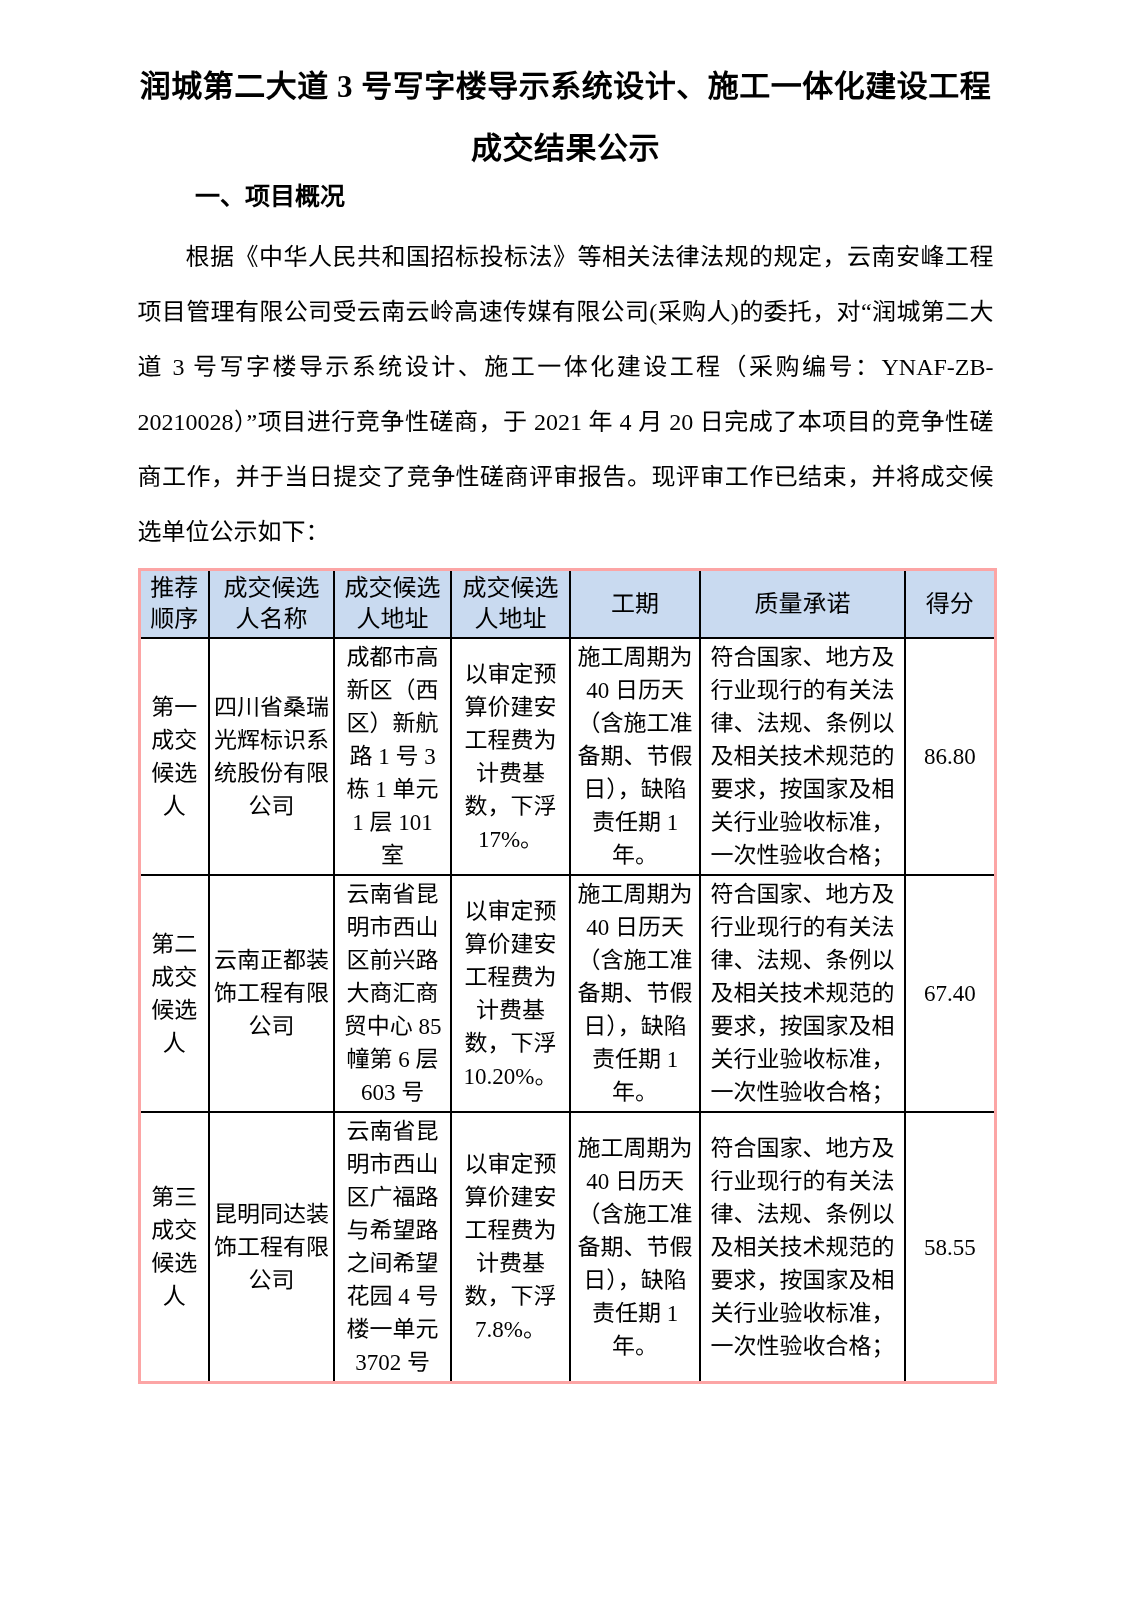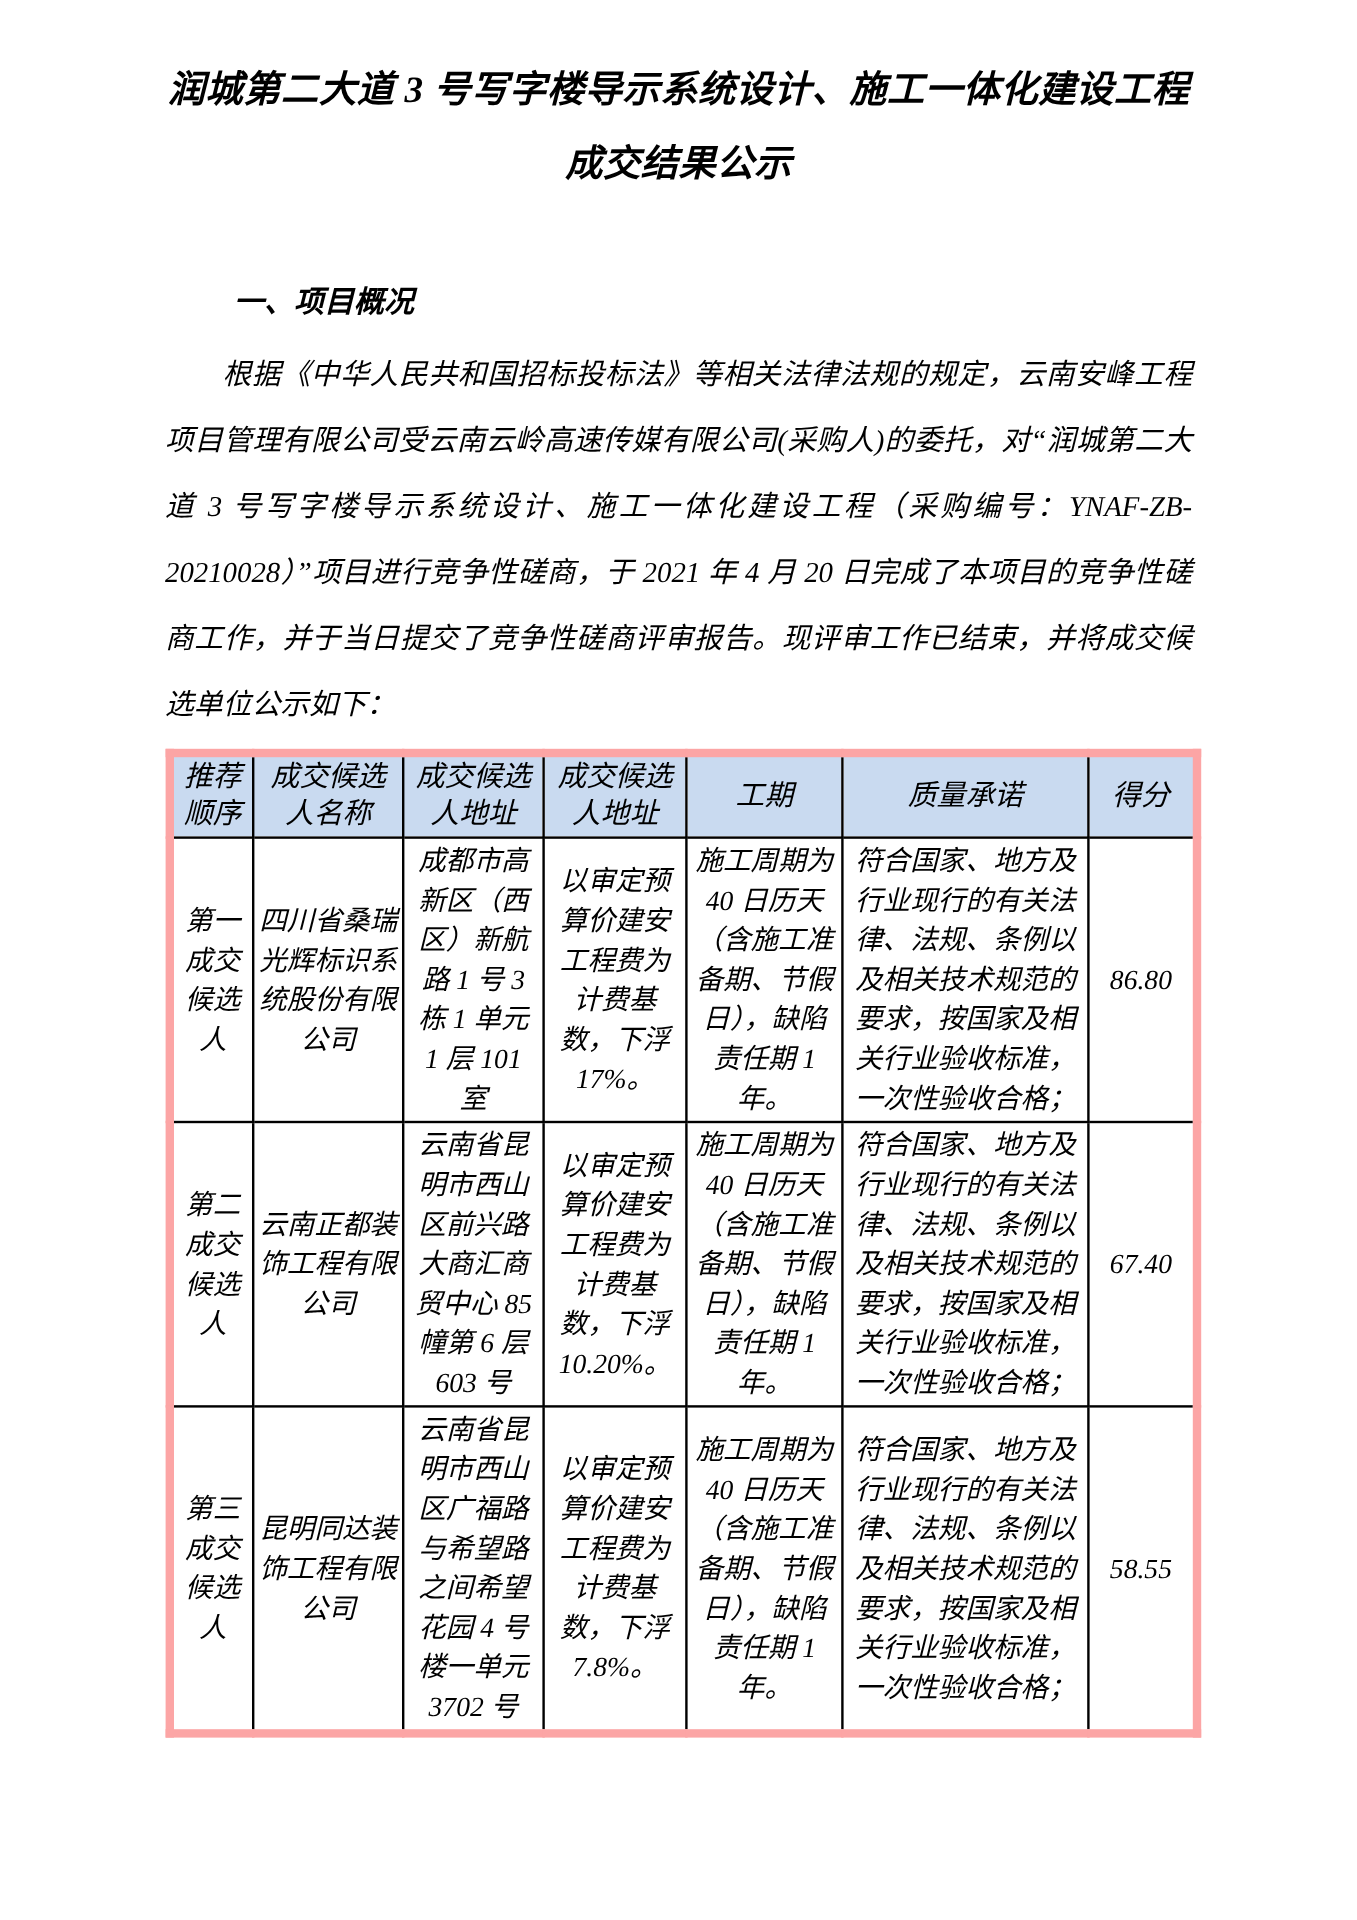--- a/index.html
+++ b/index.html
@@ -12,51 +12,49 @@
   .page {
     position: relative;
     width: 1131px;
     height: 1600px;
     background: #ffffff;
     overflow: hidden;
   }
   .content {
     width: 856px;
     margin: 0 auto;
-    padding-top: 44px;
-    font-style: italic;
+    padding-top: 56px;
   }
   .doc-title {
     font-size: 31px;
     font-weight: bold;
     text-align: center;
     line-height: 62px;
     letter-spacing: 0.5px;
   }
   .section-heading {
-    margin-top: 68px;
     font-size: 25px;
     font-weight: bold;
     text-indent: 2.3em;
     line-height: 34px;
   }
   .intro-paragraph {
     margin-top: 16px;
     font-size: 24px;
     line-height: 55px;
     text-align: justify;
     text-justify: inter-ideograph;
     text-indent: 2em;
   }
   table.results {
     margin-top: 8px;
     border-collapse: collapse;
     table-layout: fixed;
     width: 856px;
-    border: 7px solid #fca5a5;
+    border: 3px solid #fca5a5;
   }
   table.results th,
   table.results td {
     border: 2px solid #000;
     vertical-align: middle;
     text-align: center;
     padding: 2px 4px;
     overflow: hidden;
   }
   table.results thead th {

